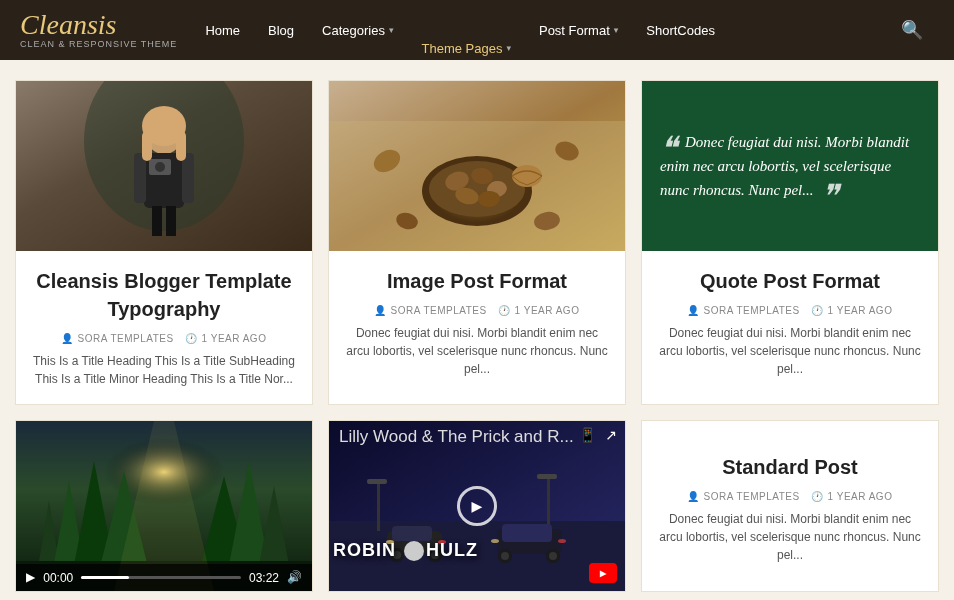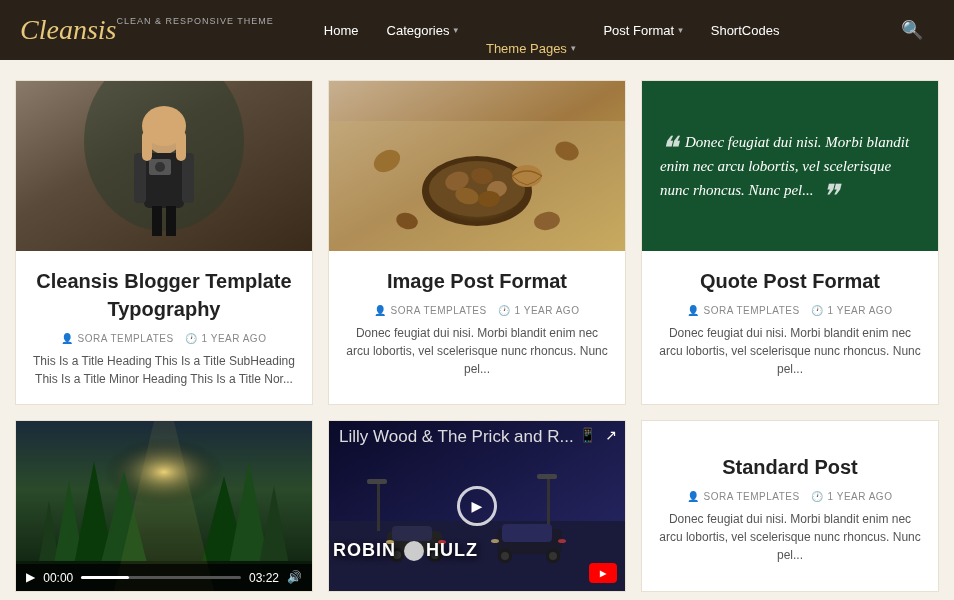--- a/index.html
+++ b/index.html
@@ -15,21 +15,22 @@
     nav {
       background-color: #2a2118;
       height: 60px;
       display: flex;
       align-items: center;
       padding: 0 20px;
       gap: 0;
     }
     .nav-logo {
       display: flex;
-      margin-right: 36px;
+      flex-direction: column;
+      margin-right: 14px;
       min-width: 140px;
     }
     .nav-logo-title {
       color: #e8c87a;
       font-family: 'Brush Script MT', cursive, Georgia, serif;
       font-size: 28px;
       line-height: 1;
       font-style: italic;
     }
     .nav-logo-subtitle {
@@ -281,20 +282,23 @@
 <body>
 
 <nav>
   <div class="nav-logo">
     <span class="nav-logo-title">Cleansis</span>
     <span class="nav-logo-subtitle">Clean &amp; Responsive Theme</span>
   </div>
   <div class="nav-items">
     <div class="nav-item">
       <span>Home</span>
+    </div>
+    <div class="nav-item">
+      <span>Blog</span>
     </div>
     <div class="nav-item">
       <span>Categories</span>
       <span class="chevron">▾</span>
     </div>
     <div class="nav-item active">
       <span>Theme Pages</span>
       <span class="chevron">▾</span>
     </div>
     <div class="nav-item">

